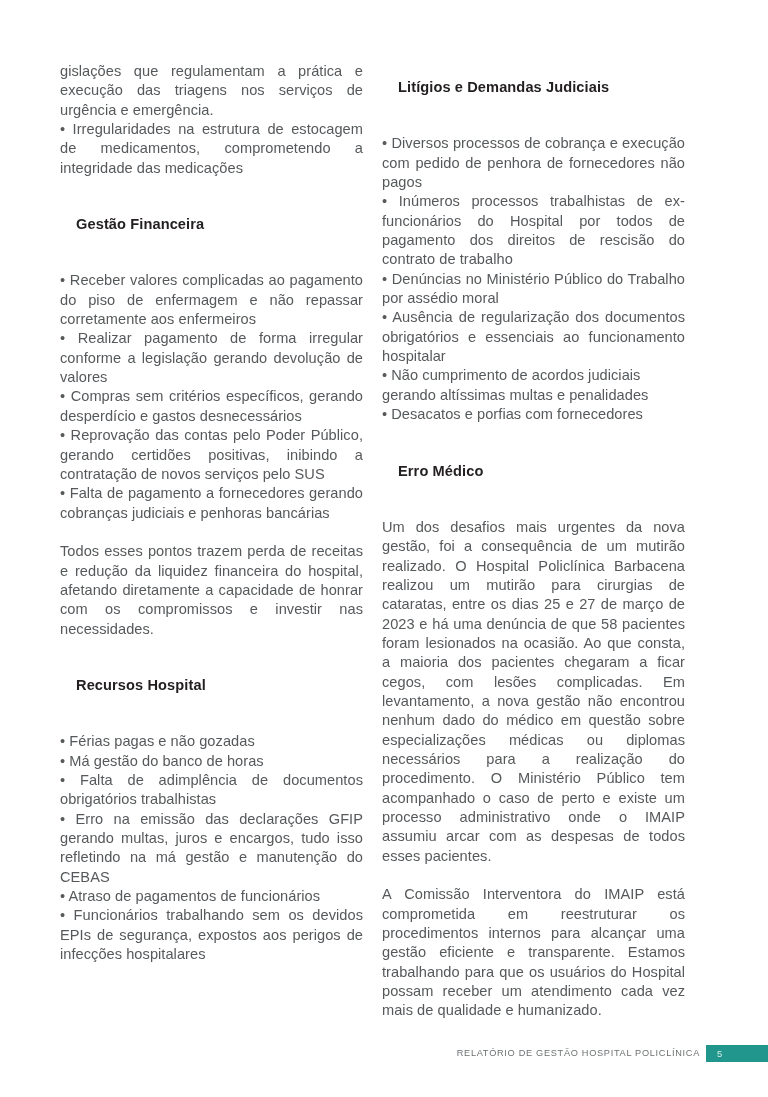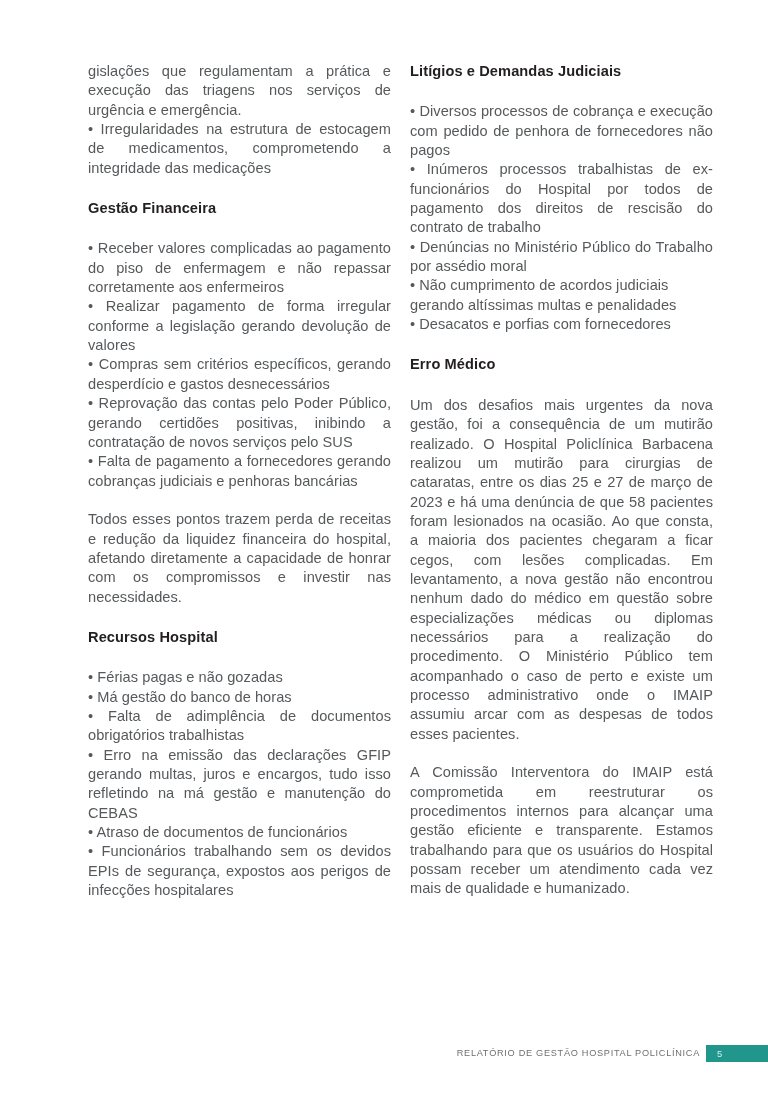--- a/index.html
+++ b/index.html
@@ -18,21 +18,21 @@
   .page {
     position: absolute;
     left: 0; top: 0;
     width: 768px;
     height: 1097px;
     background: #ffffff;
   }
 
   .columns {
     position: absolute;
-    left: 88px;
+    left: 60px;
     top: 62px;
     width: 625px;
     display: flex;
     flex-direction: row;
     justify-content: space-between;
   }
 
   .col {
     width: 303px;
   }
@@ -48,21 +48,21 @@
     -webkit-hyphens: none;
     hyphens: none;
     word-spacing: 0px;
   }
 
   p.body-text.no-justify {
     text-align: left;
   }
 
   h2.section-heading {
-    margin: 0;
+    margin: 16px;
     font-size: 14.6px;
     line-height: 19.35px;
     font-weight: bold;
     color: #231f20;
     letter-spacing: 0.1px;
   }
 
   .gap-para { height: 19.35px; }
   .gap-heading-before { height: 21px; }
   .gap-heading-after { height: 21px; }
@@ -136,34 +136,35 @@
       <div class="gap-heading-before"></div>
 
       <h2 class="section-heading">Recursos Hospital</h2>
 
       <div class="gap-heading-after"></div>
 
       <p class="body-text no-justify">• Férias pagas e não gozadas</p>
       <p class="body-text no-justify">• Má gestão do banco de horas</p>
       <p class="body-text">• Falta de adimplência de documentos obrigatórios trabalhistas</p>
       <p class="body-text">• Erro na emissão das declarações GFIP gerando multas, juros e encargos, tudo isso refletindo na má gestão e manutenção do CEBAS</p>
-      <p class="body-text no-justify">• Atraso de documentos de funcionários</p>
+      <p class="body-text no-justify">• Atraso de pagamentos de funcionários</p>
       <p class="body-text">• Funcionários trabalhando sem os devidos EPIs de segurança, expostos aos perigos de infecções hospitalares</p>
 
     </div>
 
     <div class="col">
 
       <h2 class="section-heading">Litígios e Demandas Judiciais</h2>
 
       <div class="gap-heading-after"></div>
 
       <p class="body-text">• Diversos processos de cobrança e execução com pedido de penhora de fornecedores não pagos</p>
       <p class="body-text">• Inúmeros processos trabalhistas de ex-funcionários do Hospital por todos de pagamento dos direitos de rescisão do contrato de trabalho</p>
       <p class="body-text">• Denúncias no Ministério Público do Trabalho por assédio moral</p>
+      <p class="body-text">• Ausência de regularização dos documentos obrigatórios e essenciais ao funcionamento hospitalar</p>
       <p class="body-text no-justify">• Não cumprimento de acordos judiciais gerando altíssimas multas e penalidades</p>
       <p class="body-text no-justify">• Desacatos e porfias com fornecedores</p>
 
       <div class="gap-heading-before"></div>
 
       <h2 class="section-heading">Erro Médico</h2>
 
       <div class="gap-heading-after"></div>
 
       <p class="body-text">Um dos desafios mais urgentes da nova gestão, foi a consequência de um mutirão realizado. O Hospital Policlínica Barbacena realizou um mutirão para cirurgias de cataratas, entre os dias 25 e 27 de março de 2023 e há uma denúncia de que 58 pacientes foram lesionados na ocasião. Ao que consta, a maioria dos pacientes chegaram a ficar cegos, com lesões complicadas. Em levantamento, a nova gestão não encontrou nenhum dado do médico em questão sobre especializações médicas ou diplomas necessários para a realização do procedimento. O Ministério Público tem acompanhado o caso de perto e existe um processo administrativo onde o IMAIP assumiu arcar com as despesas de todos esses pacientes.</p>

